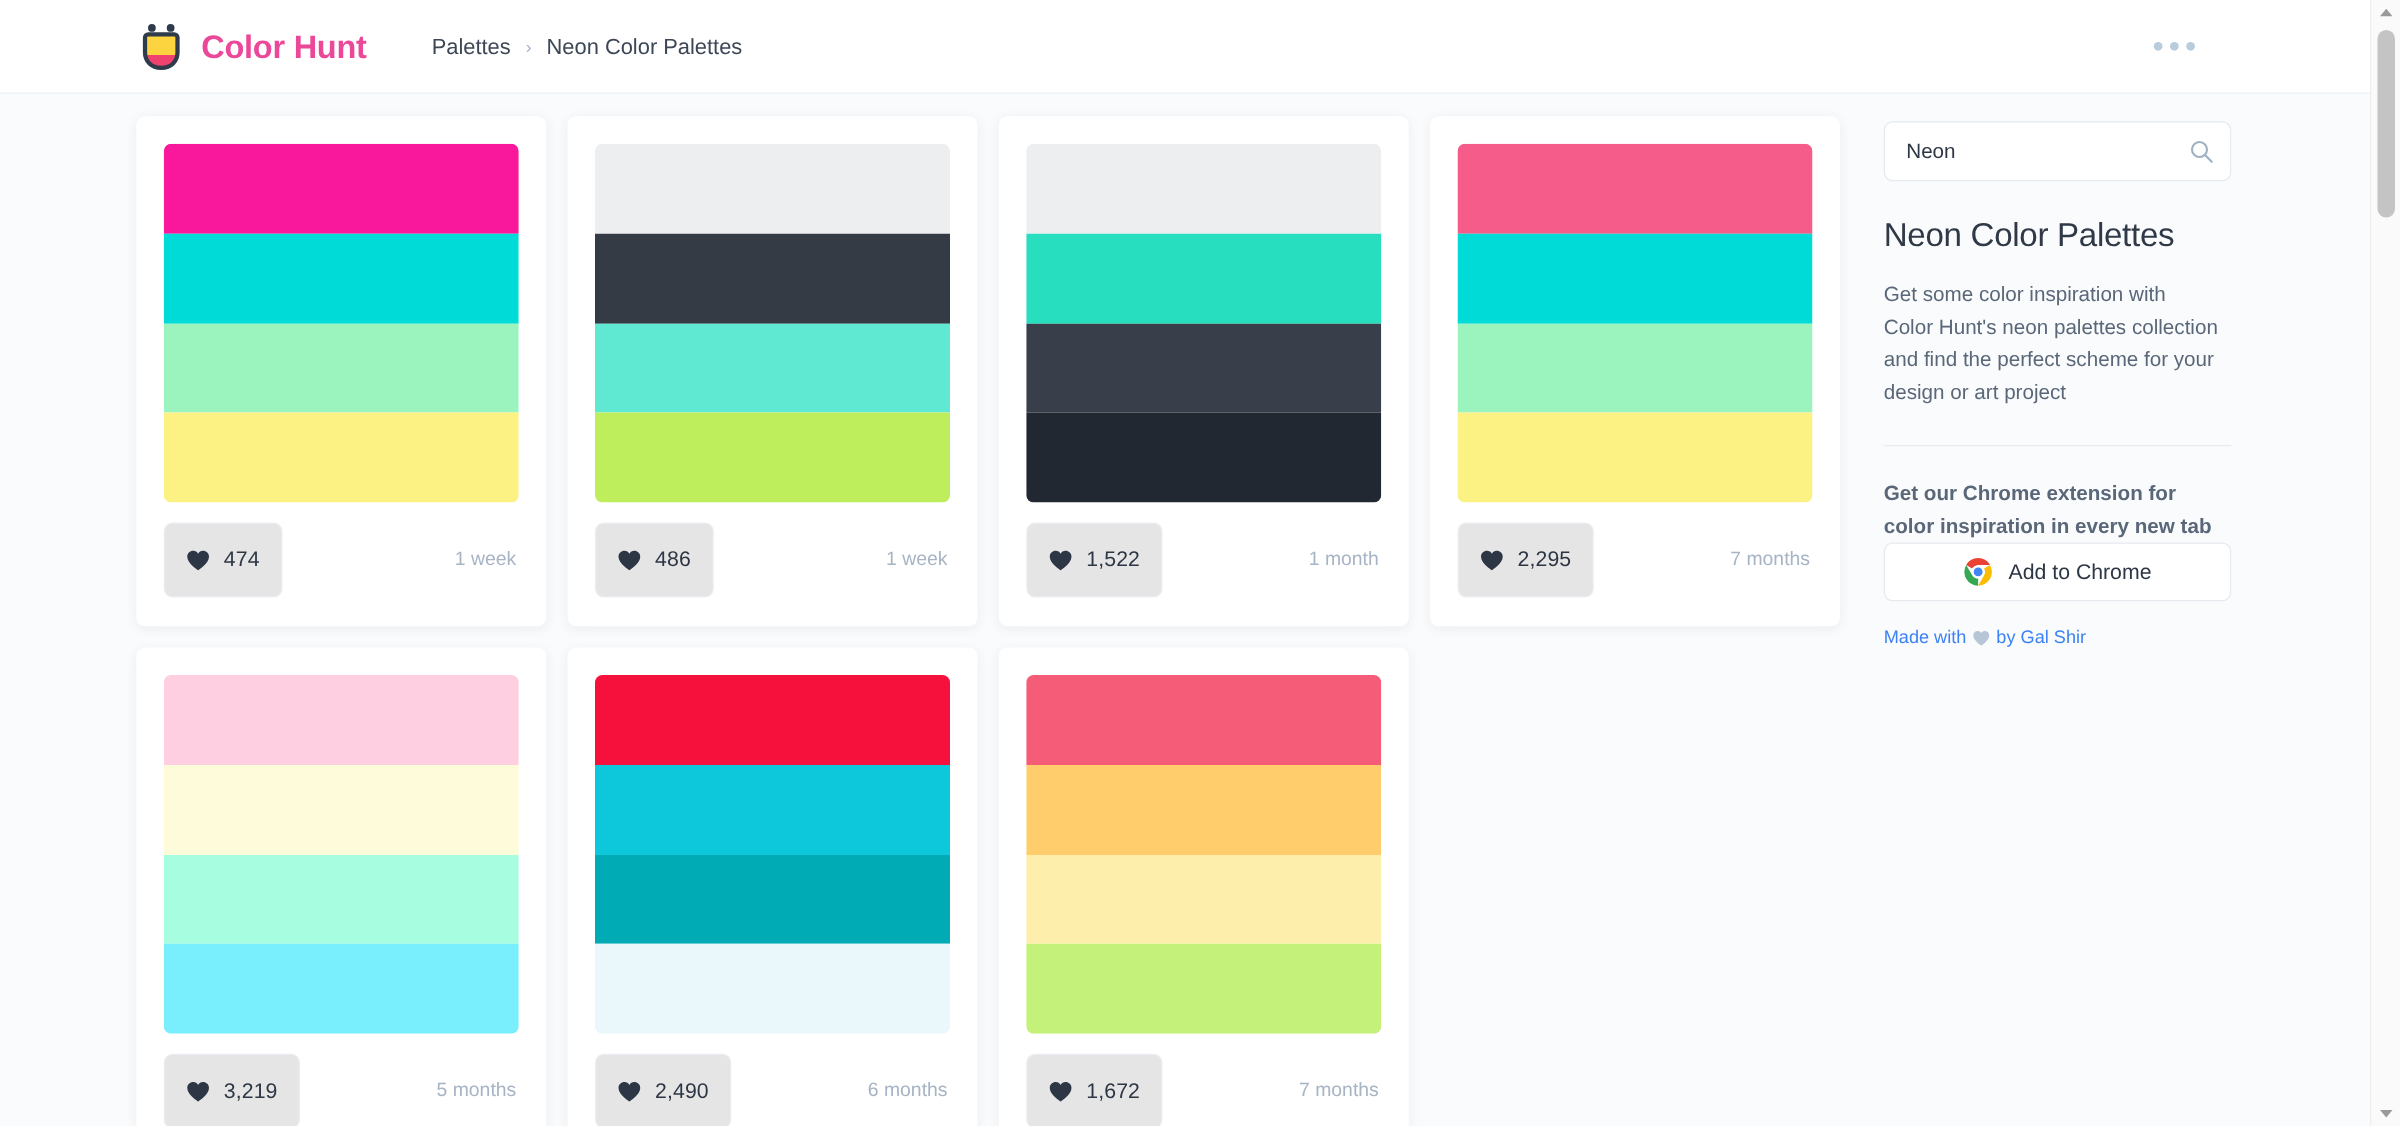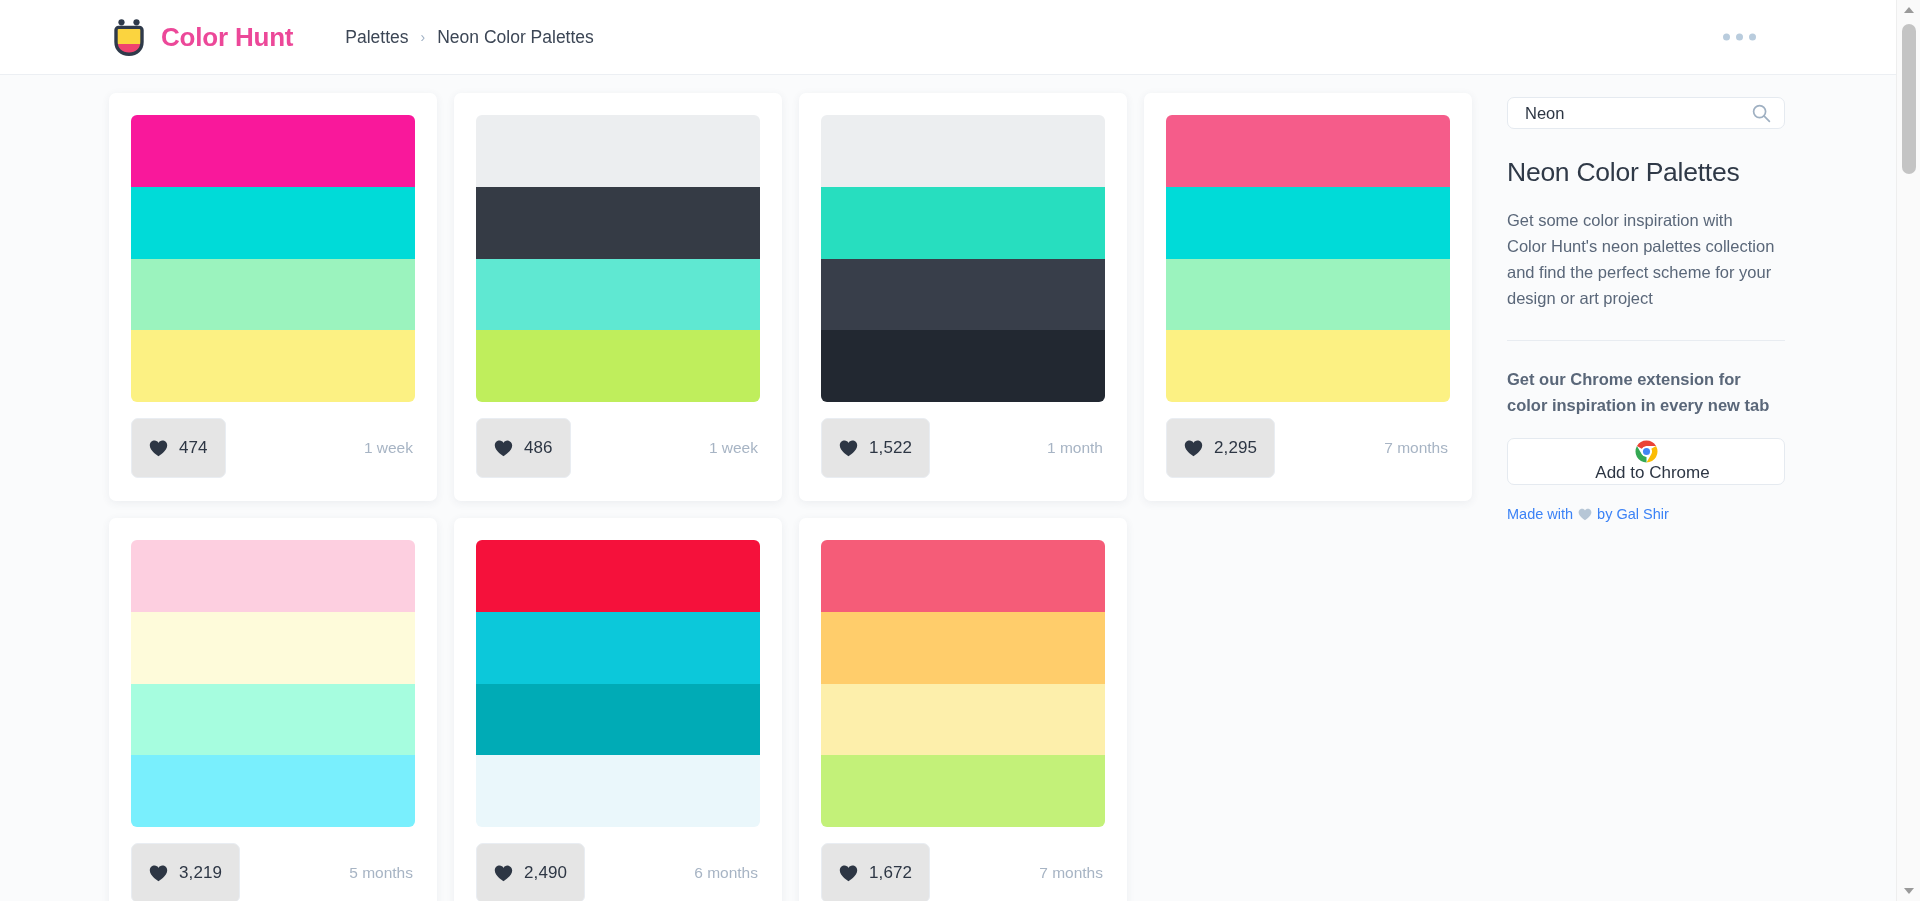--- a/index.html
+++ b/index.html
@@ -104,21 +104,21 @@
 
   
   .sidebar {
     margin-left: 32px;
     margin-top: 22px;
     width: 278px;
     flex: none;
   }
   .search-box {
     position: relative;
-    width: 278px; height: 32px;
+    width: 278px; height: 48px;
     background: #ffffff;
     border: 1px solid #e5eaf0;
     border-radius: 7px;
     display: flex; align-items: center;
   }
   .search-input {
     border: none; outline: none; background: transparent;
     font-family: "Liberation Sans", sans-serif;
     font-size: 16.5px; color: #2d3644;
     padding: 0 44px 0 17px;
@@ -143,27 +143,25 @@
     margin-top: 29px;
     width: 278px; height: 1px; background: #e8ecf1;
   }
   .ext-text {
     margin-top: 26px;
     font-size: 16.5px; line-height: 1.55; color: #5a6779;
     max-width: 272px;
     font-weight: bold;
   }
   .chrome-btn {
-    margin-top: 20px;
     width: 278px; height: 47px;
     background: #ffffff;
     border: 1px solid #e5eaf0; border-radius: 7px;
     display: flex; align-items: center; justify-content: center;
     cursor: pointer;
-    flex-direction: column;
   }
   .chrome-icon { width: 23px; height: 23px; flex: none; }
   .chrome-label {
     margin-left: 13px; font-size: 17px; color: #2d3644;
   }
   .made-with {
     margin-top: 21px;
     font-size: 14.5px; color: #3b82f6;
     display: flex; align-items: center; gap: 5px;
   }

